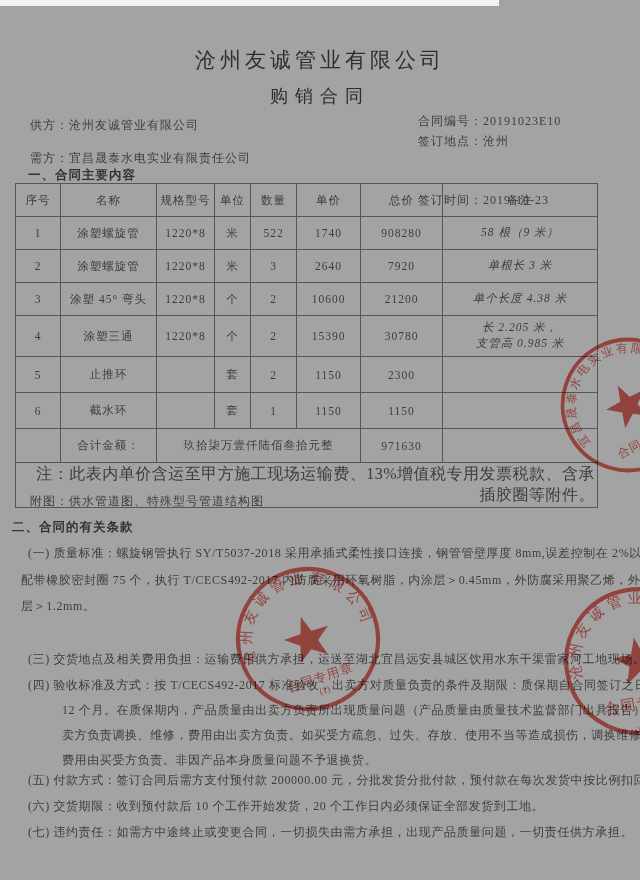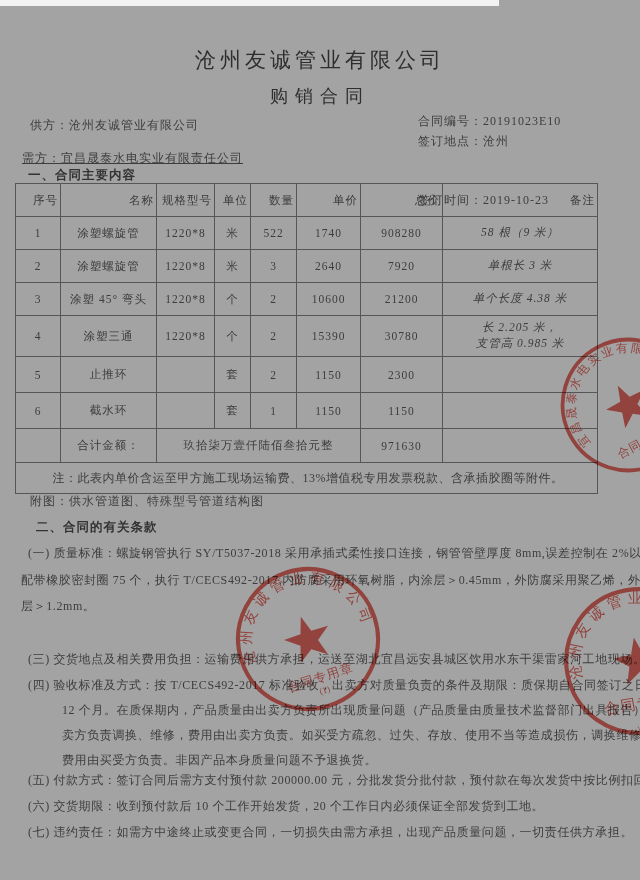--- a/index.html
+++ b/index.html
@@ -29,44 +29,44 @@
     border-collapse:collapse;table-layout:fixed;width:582px;
     font-size:11.5px;color:#3c3c3c;
   }
   table.main td{
     border:1px solid #565656;
     text-align:center;vertical-align:middle;
     padding:1px 2px;
     letter-spacing:1px;
   }
   table.main td.remark{white-space:pre-line;line-height:1.35;font-style:italic;}
-  table.main tr.hdr td{height:30px;text-align:right;}
+  table.main tr.hdr td{height:30px;}
   table.main tr.r td{height:30px;}
   table.main tr.r4 td{height:38px;}
   table.main tr.r56 td{height:33px;}
   table.main tr.sum td{height:31px;}
   table.main tr.noterow td{
-    text-align:center;height:28px;padding-left:5px;letter-spacing:0.5px;font-size:12px;
+    text-align:right;height:28px;padding-left:5px;letter-spacing:0.5px;font-size:16px;
   }
   .clause{font-size:12px;color:#3d3d3d;letter-spacing:0.6px;white-space:nowrap;}
   .seal{position:absolute;opacity:0.8;mix-blend-mode:multiply;pointer-events:none;}
 </style>
 </head>
 <body>
 
 <div class="page">
   <div class="top-strip"></div>
 
   <div class="abs company-title">沧州友诚管业有限公司</div>
   <div class="abs info-line" style="left:30px;top:117px;">
     <span>供方：</span><span>沧州友诚管业有限公司</span>
   </div>
 
   <div class="abs doc-title">购销合同</div>
-  <div class="abs info-line" style="left:22px;top:150px;text-decoration:underline;">
+  <div class="abs info-line" style="left:30px;top:150px;">
     <span>需方：</span><span>宜昌晟泰水电实业有限责任公司</span>
   </div>
   <div class="abs info-line" style="left:418px;top:113px;">
     <span>合同编号：</span><span>20191023E10</span>
   </div>
   <div class="abs info-line" style="left:418px;top:133px;">
     <span>签订地点：</span><span>沧州</span>
   </div>
   <div class="abs info-line" style="left:418px;top:152px;margin-top:40px;">
     <span>签订时间：</span><span>2019-10-23</span>
@@ -164,21 +164,21 @@
       <td>971630</td>
       <td></td>
     </tr>
     <tr class="noterow">
       <td colspan="8">注：此表内单价含运至甲方施工现场运输费、13%增值税专用发票税款、含承插胶圈等附件。</td>
     </tr>
   </tbody>
     </table>
 
   <div class="abs info-line" style="left:30px;top:493px;">附图：供水管道图、特殊型号管道结构图</div>
-  <div class="abs section-head" style="left:36px;top:519px;">二、合同的有关条款</div>
+  <div class="abs section-head" style="left:12px;top:519px;">二、合同的有关条款</div>
 
   <div class="abs clause" style="left:28px;top:545px;">(一) 质量标准：螺旋钢管执行 SY/T5037-2018 采用承插式柔性接口连接，钢管管壁厚度 8mm,误差控制在 2%以内，</div>
   <div class="abs clause" style="left:21px;top:572px;">配带橡胶密封圈 75 个，执行 T/CECS492-2017.内防腐采用环氧树脂，内涂层＞0.45mm，外防腐采用聚乙烯，外涂</div>
   <div class="abs clause" style="left:21px;top:598px;">层＞1.2mm。</div>
   <div class="abs clause" style="left:28px;top:651px;">(三) 交货地点及相关费用负担：运输费用供方承担，运送至湖北宜昌远安县城区饮用水东干渠雷家河工地现场。</div>
   <div class="abs clause" style="left:28px;top:677px;">(四) 验收标准及方式：按 T/CECS492-2017 标准验收，出卖方对质量负责的条件及期限：质保期自合同签订之日起</div>
   <div class="abs clause" style="left:62px;top:702px;">12 个月。在质保期内，产品质量由出卖方负责所出现质量问题（产品质量由质量技术监督部门出具报告），出</div>
   <div class="abs clause" style="left:62px;top:727px;">卖方负责调换、维修，费用由出卖方负责。如买受方疏忽、过失、存放、使用不当等造成损伤，调换维修的一</div>
   <div class="abs clause" style="left:62px;top:752px;">费用由买受方负责。非因产品本身质量问题不予退换货。</div>
   <div class="abs clause" style="left:28px;top:772px;">(五) 付款方式：签订合同后需方支付预付款 200000.00 元，分批发货分批付款，预付款在每次发货中按比例扣回。</div>

